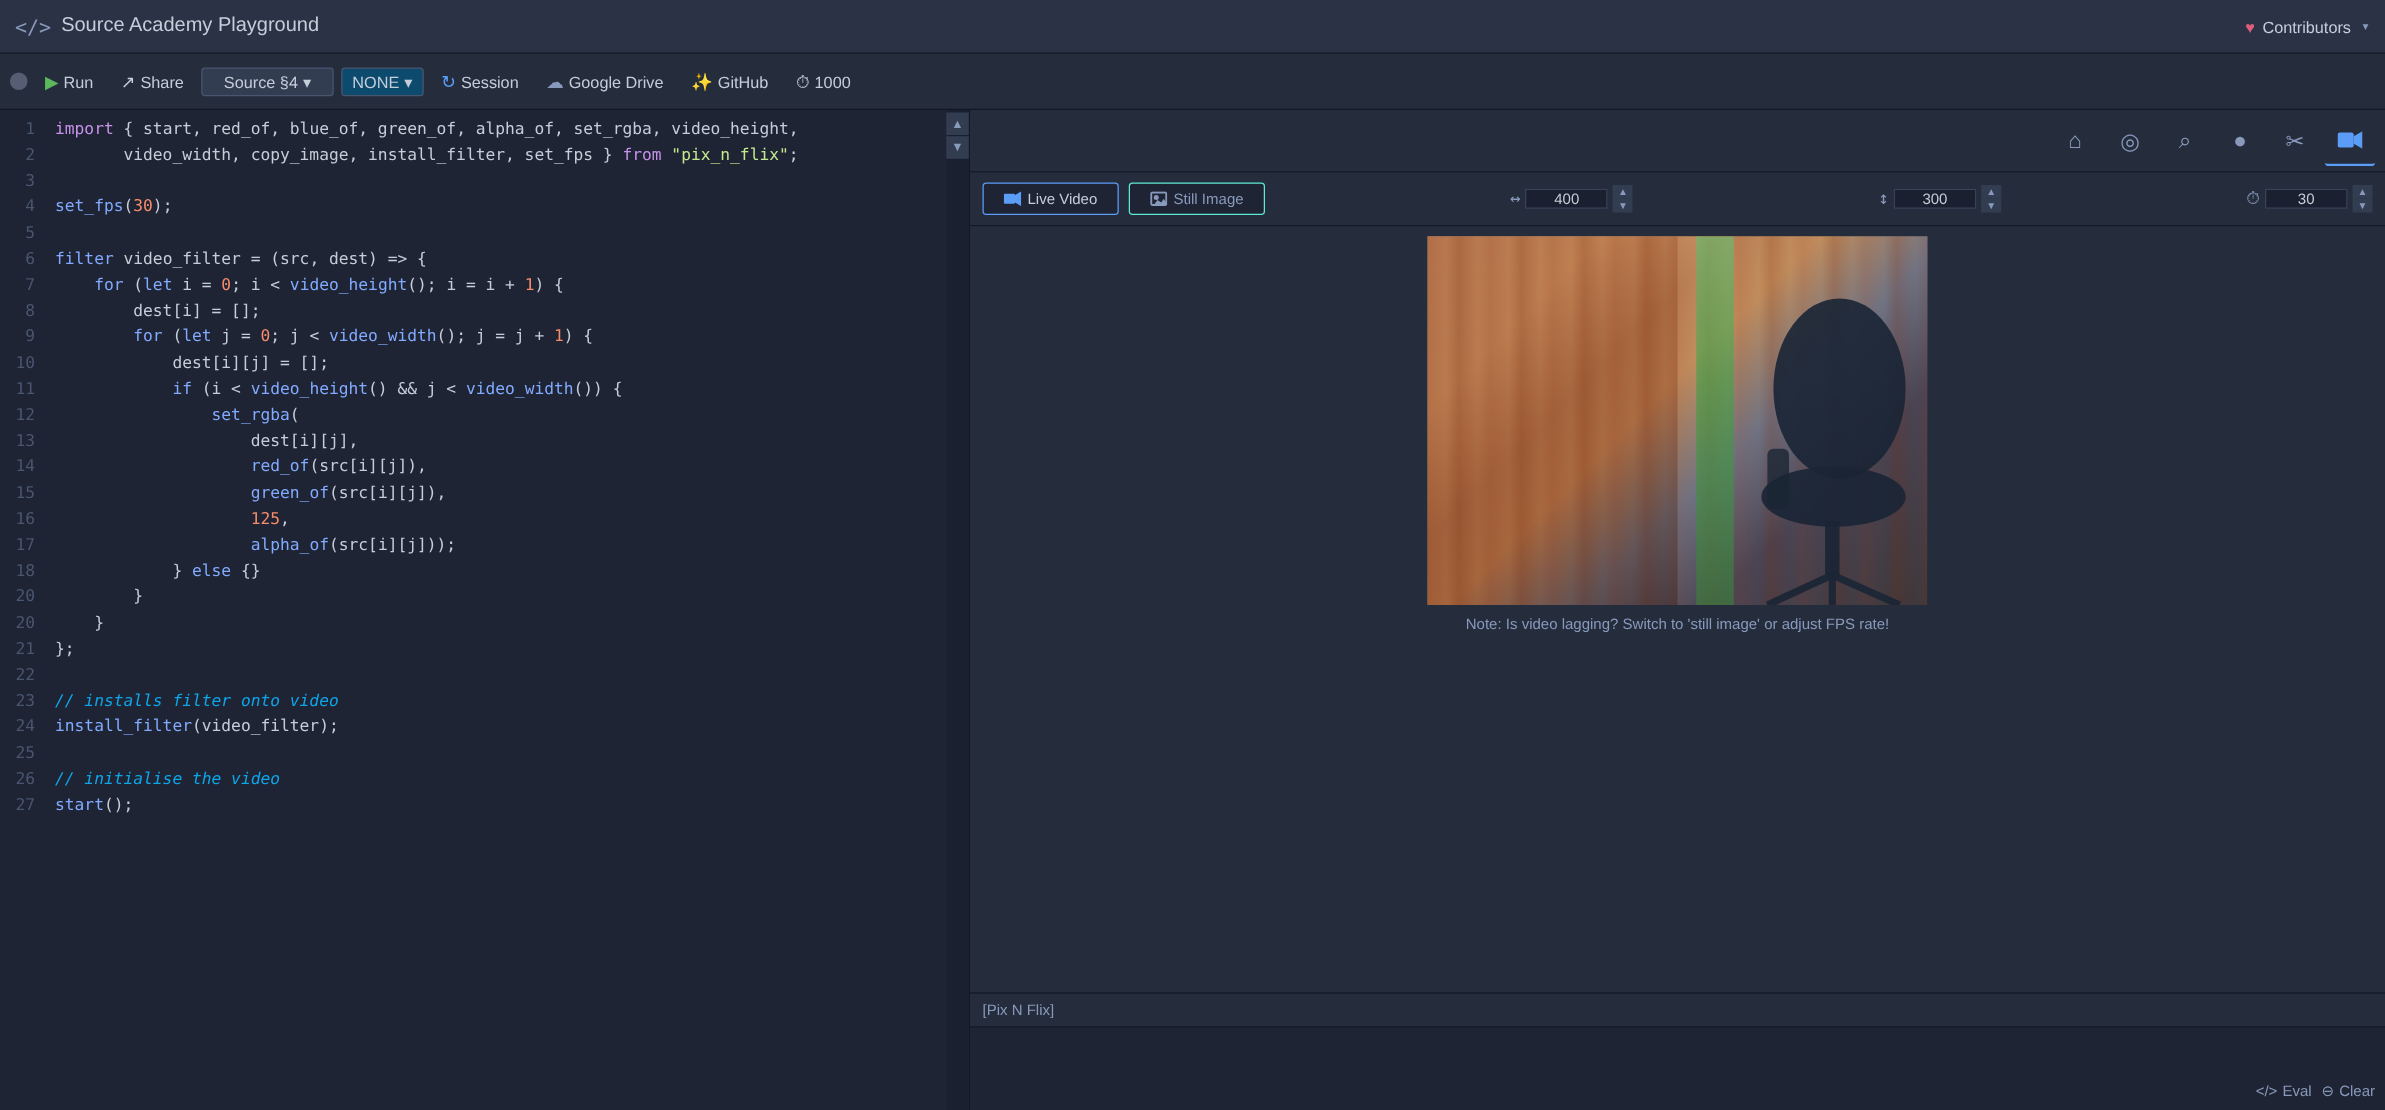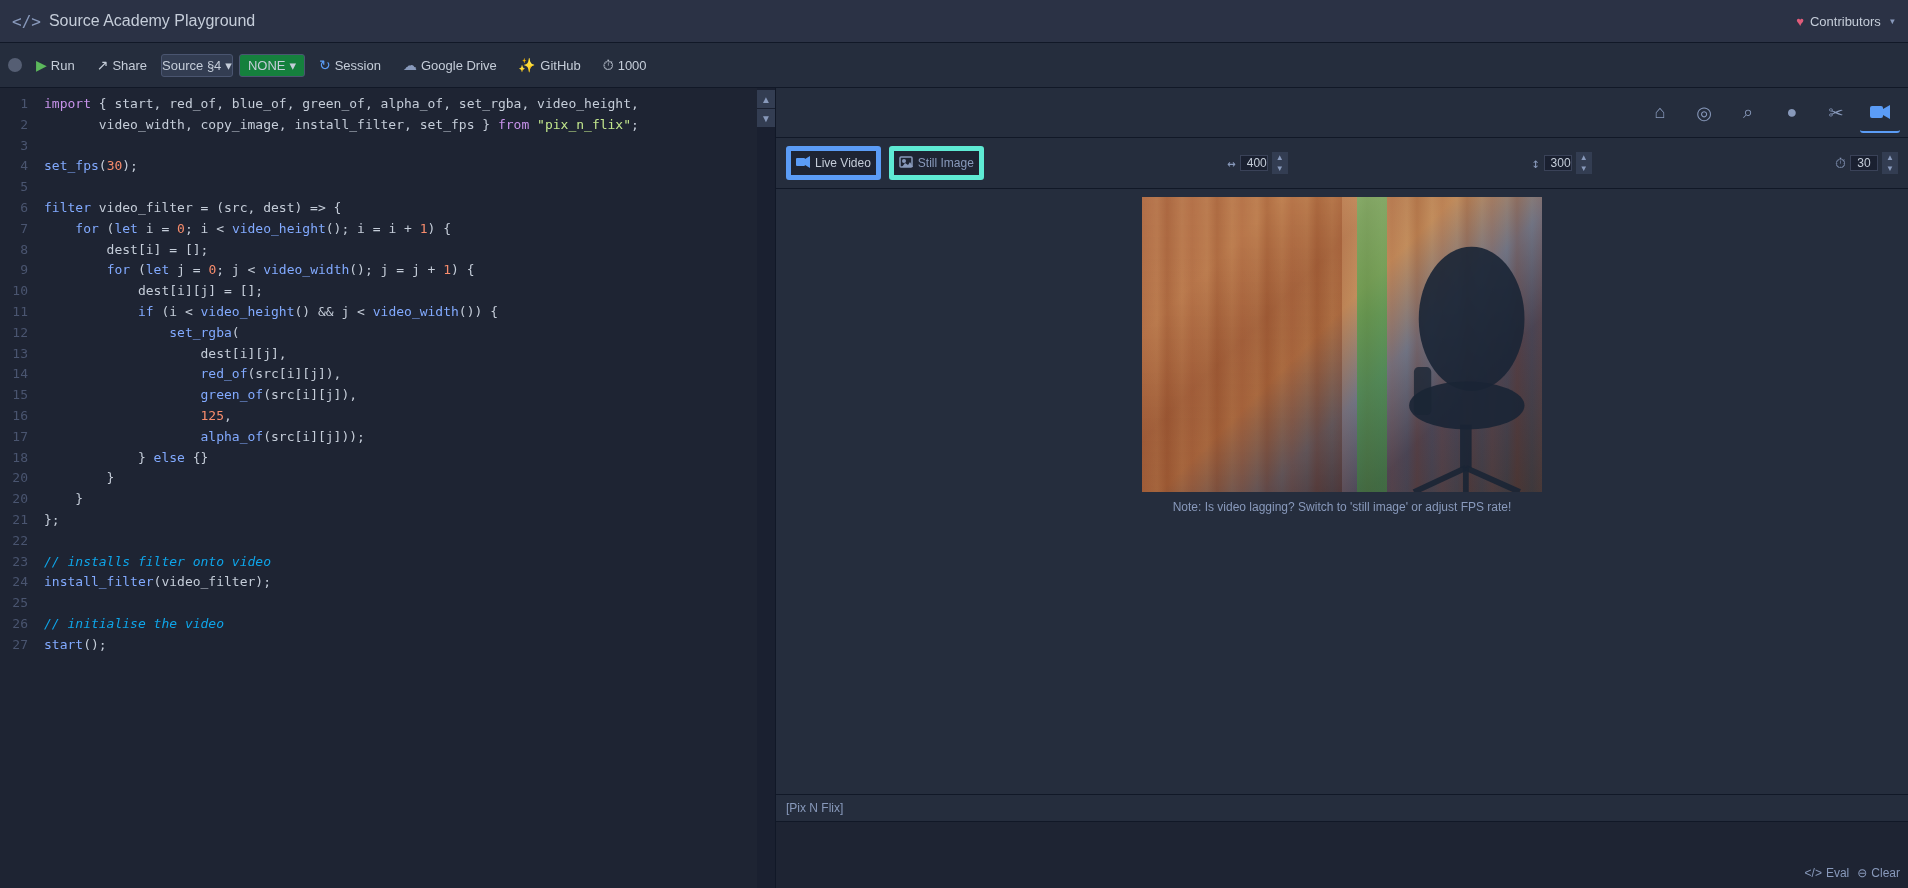--- a/index.html
+++ b/index.html
@@ -97,31 +97,31 @@
       border: none;
       cursor: pointer;
     }
     .source-dropdown {
       display: flex;
       align-items: center;
       gap: 4px;
       background: #333d52;
       border: 1px solid #4a5570;
       border-radius: 3px;
-      padding: 3px 0;
+      padding: 3px 17px;
       color: #c5cdd9;
       font-family: sans-serif;
       font-size: 13px;
       cursor: pointer;
     }
     .none-dropdown {
       display: flex;
       align-items: center;
       gap: 4px;
-      background: #15803d;
+      background: #0c4a6e;
       border: 1px solid #4a5570;
       border-radius: 3px;
       padding: 3px 8px;
       color: #c5cdd9;
       font-family: sans-serif;
       font-size: 13px;
       cursor: pointer;
     }
 
     
@@ -246,24 +246,24 @@
       align-items: center;
       padding: 8px 10px;
       gap: 8px;
       background: #252d3d;
       border-bottom: 1px solid #111827;
       flex-shrink: 0;
     }
 
     .video-mode-btn {
       display: flex;
-      align-items: flex-start;
+      align-items: center;
       gap: 5px;
-      padding: 5px 5px;
-      border: 5px solid #5eead4;
+      padding: 5px 16px;
+      border: 1px solid #5eead4;
       border-radius: 3px;
       background: #1e2433;
       color: #8899bb;
       font-family: sans-serif;
       font-size: 12px;
       cursor: pointer;
     }
     .video-mode-btn.active {
       background: #1e2433;
       color: #c5cdd9;
@@ -276,21 +276,21 @@
       gap: 4px;
       margin-left: auto;
     }
     .dim-value {
       color: #c5cdd9;
       font-size: 12px;
       font-family: sans-serif;
       background: #1a2030;
       border: 1px solid #3a4258;
       padding: 0 6px;
-      width: 28px;
+      width: 66px;
       text-align: center;
     }
     .spin-btns {
       display: flex;
       flex-direction: column;
     }
     .spin-btn {
       width: 16px;
       height: 11px;
       background: #333d52;

